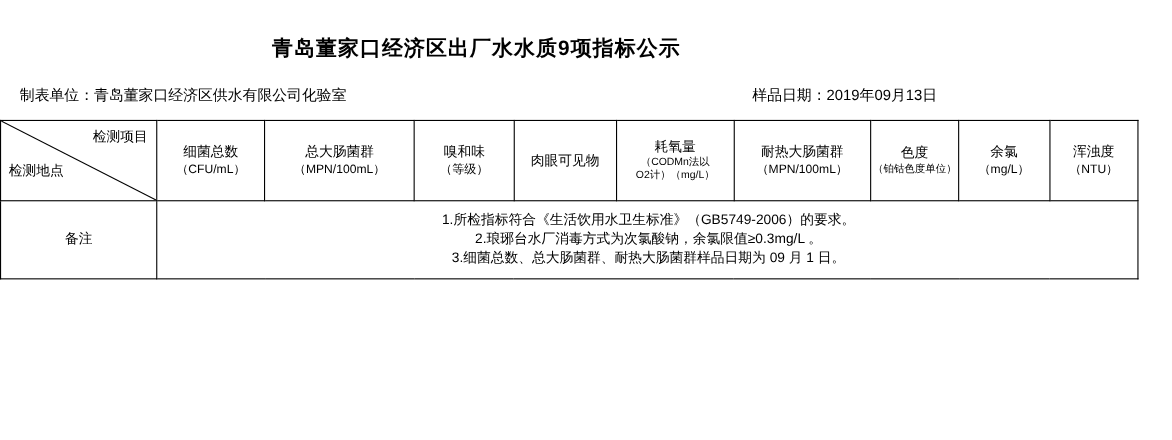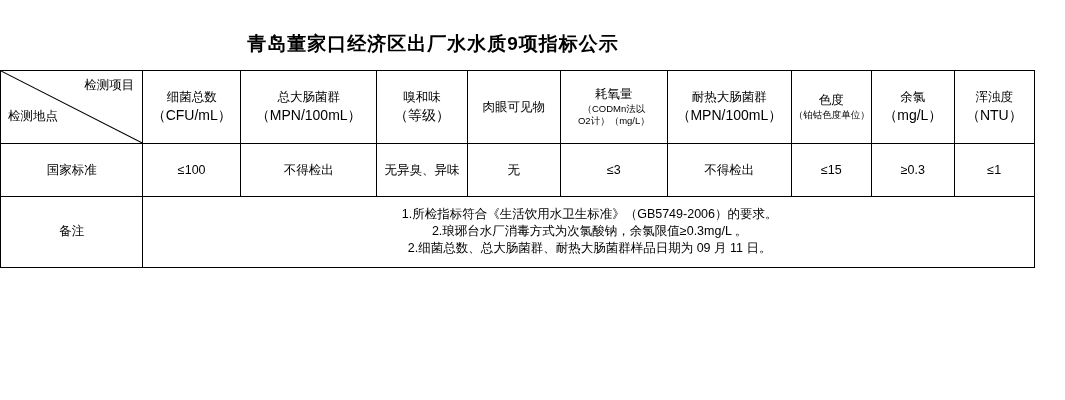--- a/index.html
+++ b/index.html
@@ -91,21 +91,21 @@
     left: 7px;
     font-size: 12.5px;
     white-space: nowrap;
   }
   .hdr-main {
     font-size: 12.5px;
     display: block;
     white-space: nowrap;
   }
   .hdr-sub {
-    font-size: 14px;
+    font-size: 11px;
     display: block;
     white-space: nowrap;
   }
   .hdr-sub.small {
     font-size: 9.5px;
   }
   .hdr-cell {
     height: 68px;
   }
   .row-data td {
@@ -127,20 +127,24 @@
     font-size: 13px;
   }
 </style>
 </head>
 <body>
 
 <div class="page">
 
   <h1 class="doc-title">青岛董家口经济区出厂水水质9项指标公示</h1>
 
+  <div class="meta-row">
+    <div class="meta-left">制表单位：青岛董家口经济区供水有限公司化验室</div>
+    <div class="meta-right">样品日期：2019年09月13日</div>
+  </div>
 
   <table class="wq">
     <colgroup>
       <col class="c0">
         <col class="c1">
         <col class="c2">
         <col class="c3">
         <col class="c4">
       <col class="c5">
         <col class="c6">
@@ -198,36 +202,24 @@
           <span class="hdr-sub">（mg/L）</span>
         </td>
 
         <td class="hdr-cell">
           <span class="hdr-main">浑浊度</span>
           <span class="hdr-sub">（NTU）</span>
         </td>
       </tr>
 
 
-      <tr class="row-data">
-        <td class="cell-place">国家标准</td>
-        <td>≤100</td>
-        <td>不得检出</td>
-        <td>无异臭、异味</td>
-        <td>无</td>
-        <td>≤3</td>
-        <td>不得检出</td>
-        <td>≤15</td>
-        <td>≥0.3</td>
-        <td>≤1</td>
-      </tr>
 
       <tr>
         <td class="notes-label">备注</td>
         <td class="notes-cell" colspan="9">
           <div>1.所检指标符合《生活饮用水卫生标准》（GB5749-2006）的要求。</div>
           <div>2.琅琊台水厂消毒方式为次氯酸钠，余氯限值≥0.3mg/L 。</div>
-          <div>2.细菌总数、总大肠菌群、耐热大肠菌群样品日期为 09 月 11 日。</div>
+          <div>3.细菌总数、总大肠菌群、耐热大肠菌群样品日期为 09 月 1 日。</div>
         </td>
       </tr>
     </tbody>
   </table>
 </div>
 
 </body></html>

